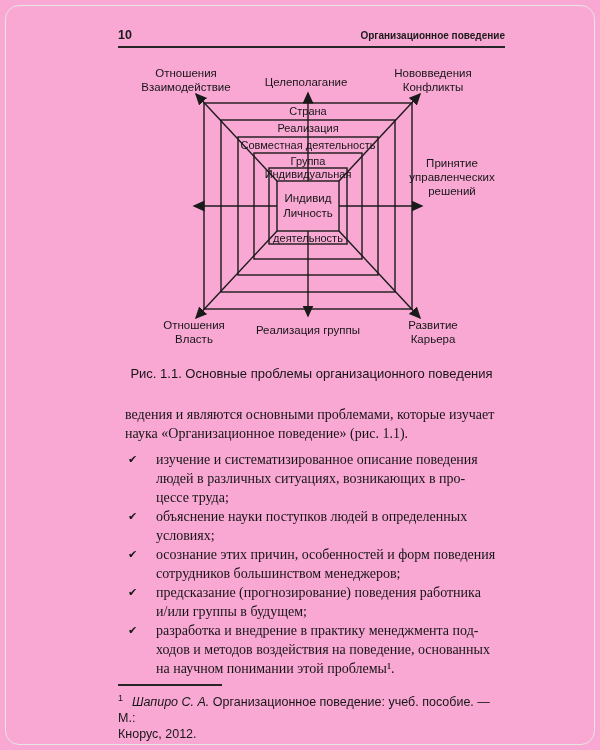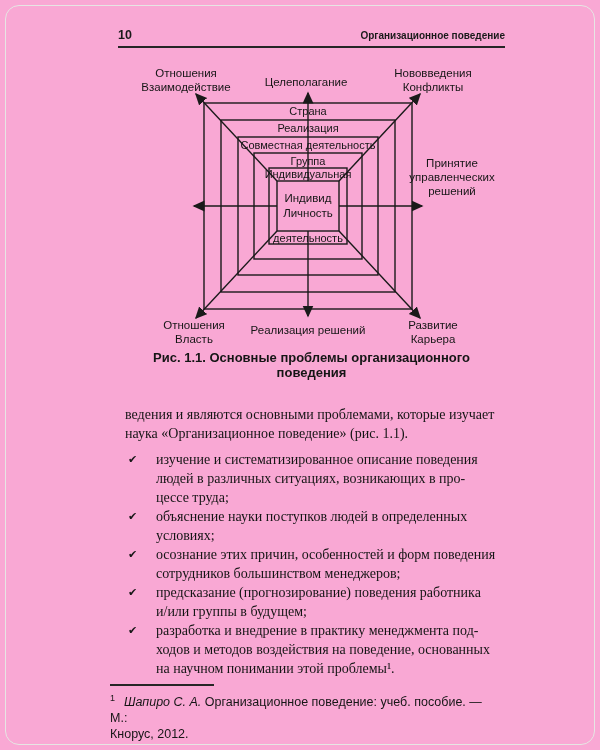--- a/index.html
+++ b/index.html
@@ -14,38 +14,38 @@
   .htitle{font-weight:bold;font-size:10px;}
 
   
   .figure{position:absolute;left:0;top:58px;width:600px;height:300px;}
   .figure svg{position:absolute;left:0;top:0;}
   .fig-label{position:absolute;transform:translate(-50%,-50%);text-align:center;
              font-size:11.5px;line-height:14px;white-space:pre-line;color:#161616;}
   .ring-label{font-size:11px;line-height:12px;white-space:nowrap;}
   .center-label{font-size:11.5px;line-height:15px;}
 
-  .caption{position:absolute;left:118px;right:95px;top:350px;text-align:center;
-           font-weight:bold;font-size:13px;color:#151515;}
+  .caption{position:absolute;left:118px;right:95px;top:366px;text-align:center;
+           font-weight:normal;font-size:13px;color:#151515;}
 
   
   .bodytext{position:absolute;left:118px;top:398px;width:430px;
             font-family:"Liberation Serif","DejaVu Serif",serif;
             font-size:14px;line-height:19px;color:#151515;}
   .ml{white-space:pre-line;}
   .bodytext p{margin:7px;padding:0;}
   .p2{text-indent:33px;}
   ul.bullets{list-style:none;margin:0;padding:0;}
   ul.bullets li{display:flex;align-items:flex-start;}
   .check{flex:none;width:28px;margin-left:10px;font-family:"DejaVu Sans",sans-serif;
          font-size:11px;line-height:19px;color:#161616;}
   .btext{flex:1;}
 
   
-  .footnote{position:absolute;left:110px;top:684px;width:392px;}
+  .footnote{position:absolute;left:118px;top:684px;width:392px;}
   .fn-rule{width:104px;border-top:2px solid #262626;margin-bottom:4px;}
   .fn-text{font-size:12.5px;line-height:16px;color:#161616;}
   .fn-text sup{font-size:9px;margin-right:9px;}
 </style>
 </head>
 <body>
 
 <div class="page">
   <div class="scan-edge"></div>
 
@@ -93,21 +93,21 @@
     <div class="fig-label" style="left:186px;top:22px">Отношения
 Взаимодействие</div>
     <div class="fig-label" style="left:306px;top:24px">Целеполагание</div>
     <div class="fig-label" style="left:433px;top:22px">Нововведения
 Конфликты</div>
     <div class="fig-label" style="left:452px;top:119px">Принятие
 управленческих
 решений</div>
     <div class="fig-label" style="left:194px;top:274px">Отношения
 Власть</div>
-    <div class="fig-label" style="left:308px;top:272px">Реализация решений</div>
+    <div class="fig-label" style="left:308px;top:272px">Реализация группы</div>
     <div class="fig-label" style="left:433px;top:274px">Развитие
 Карьера</div>
   </div>
 
   <div class="caption">Рис. 1.1. Основные проблемы организационного поведения</div>
 
   <div class="bodytext">
     <p class="p1 ml">ведения и являются основными проблемами, которые изучает
 наука «Организационное поведение» (рис. 1.1).</p>
     <ul class="bullets">

